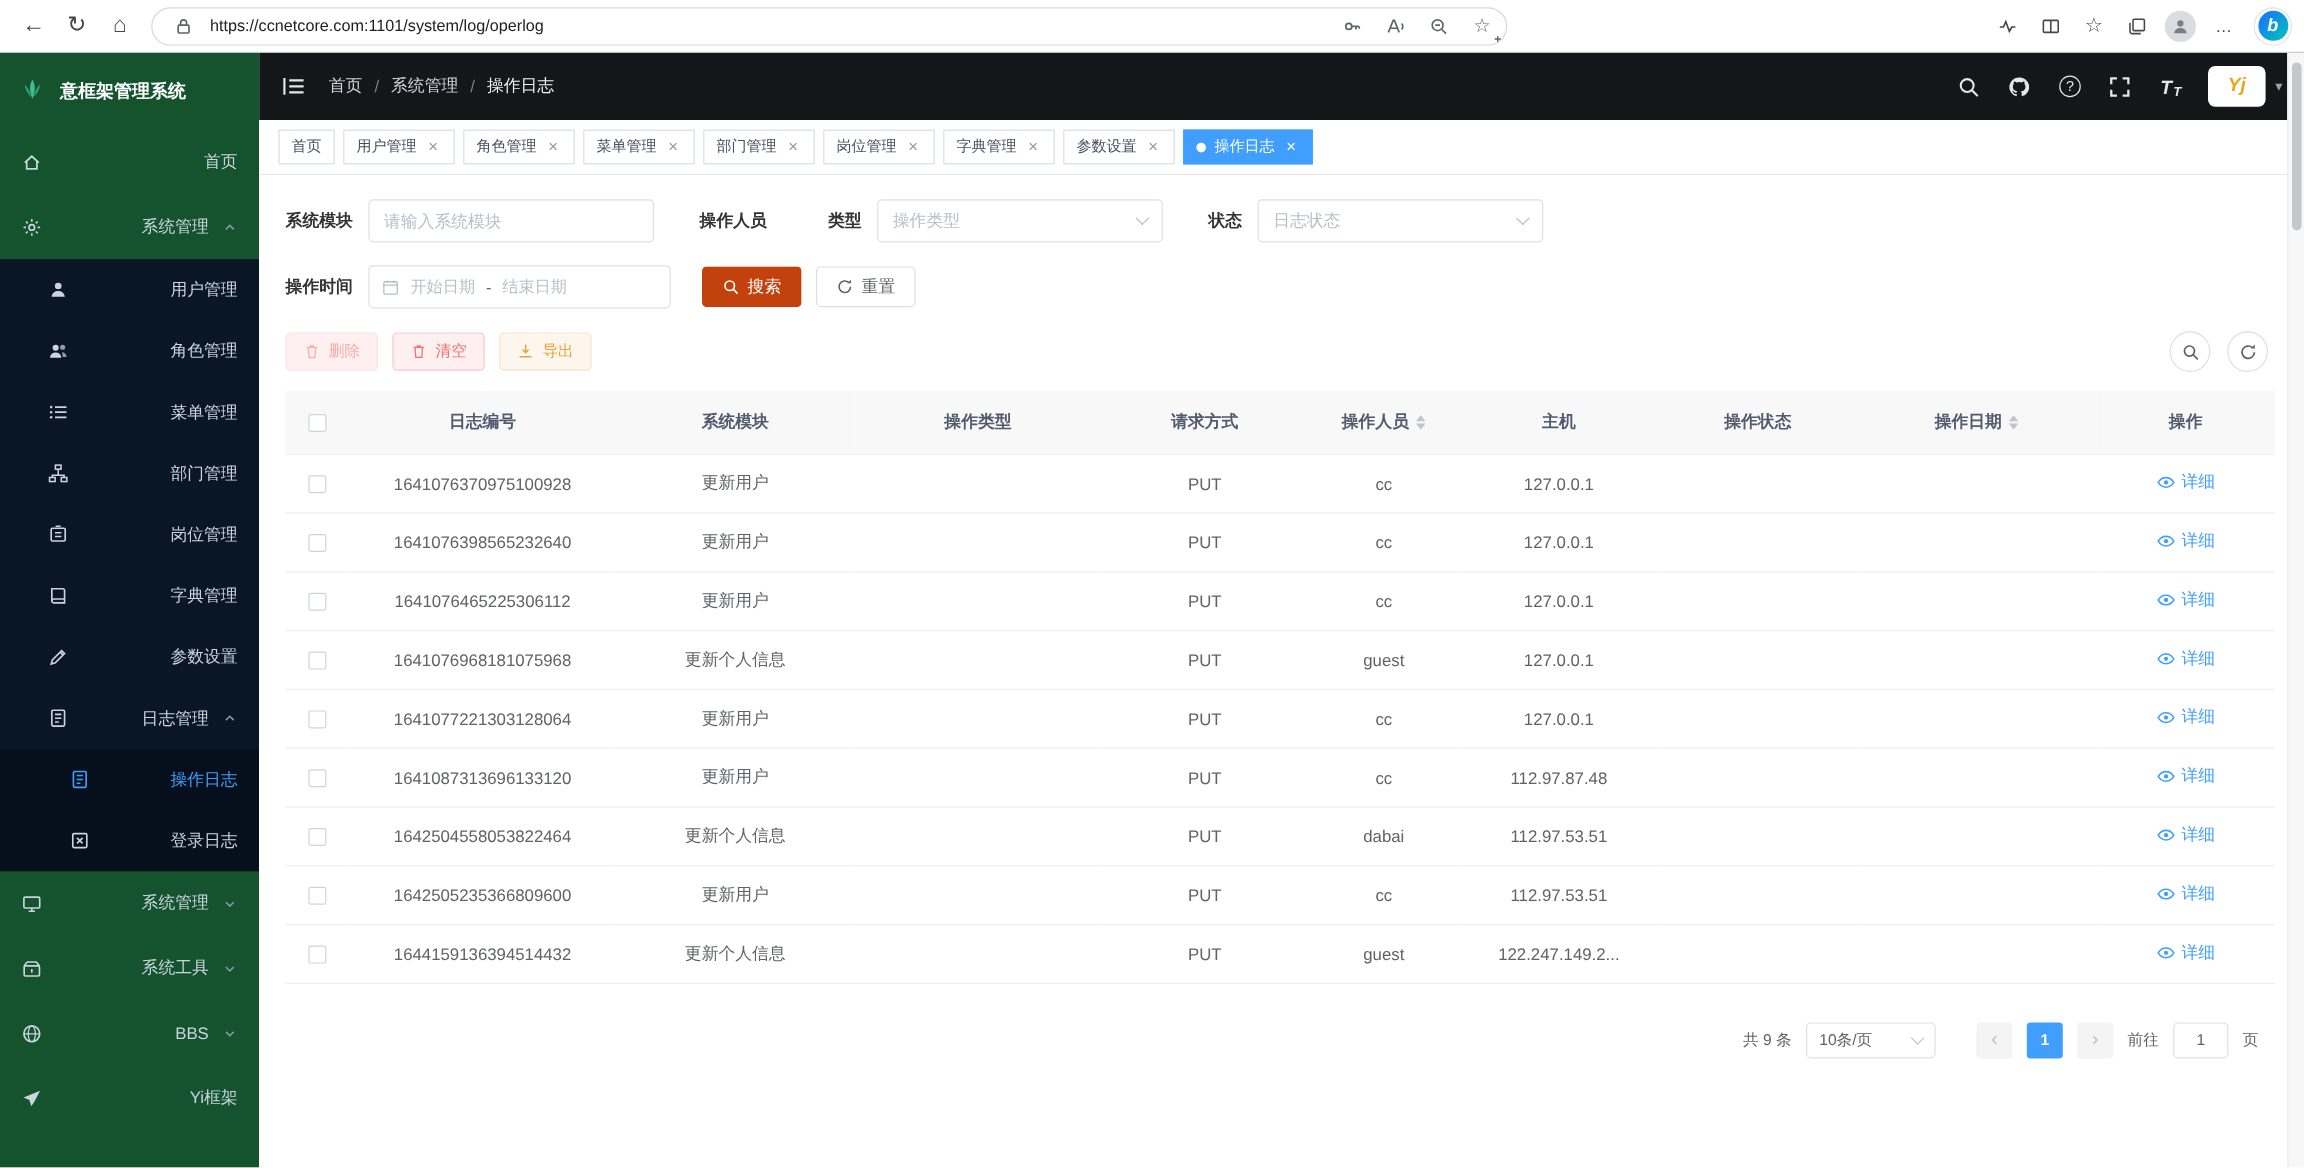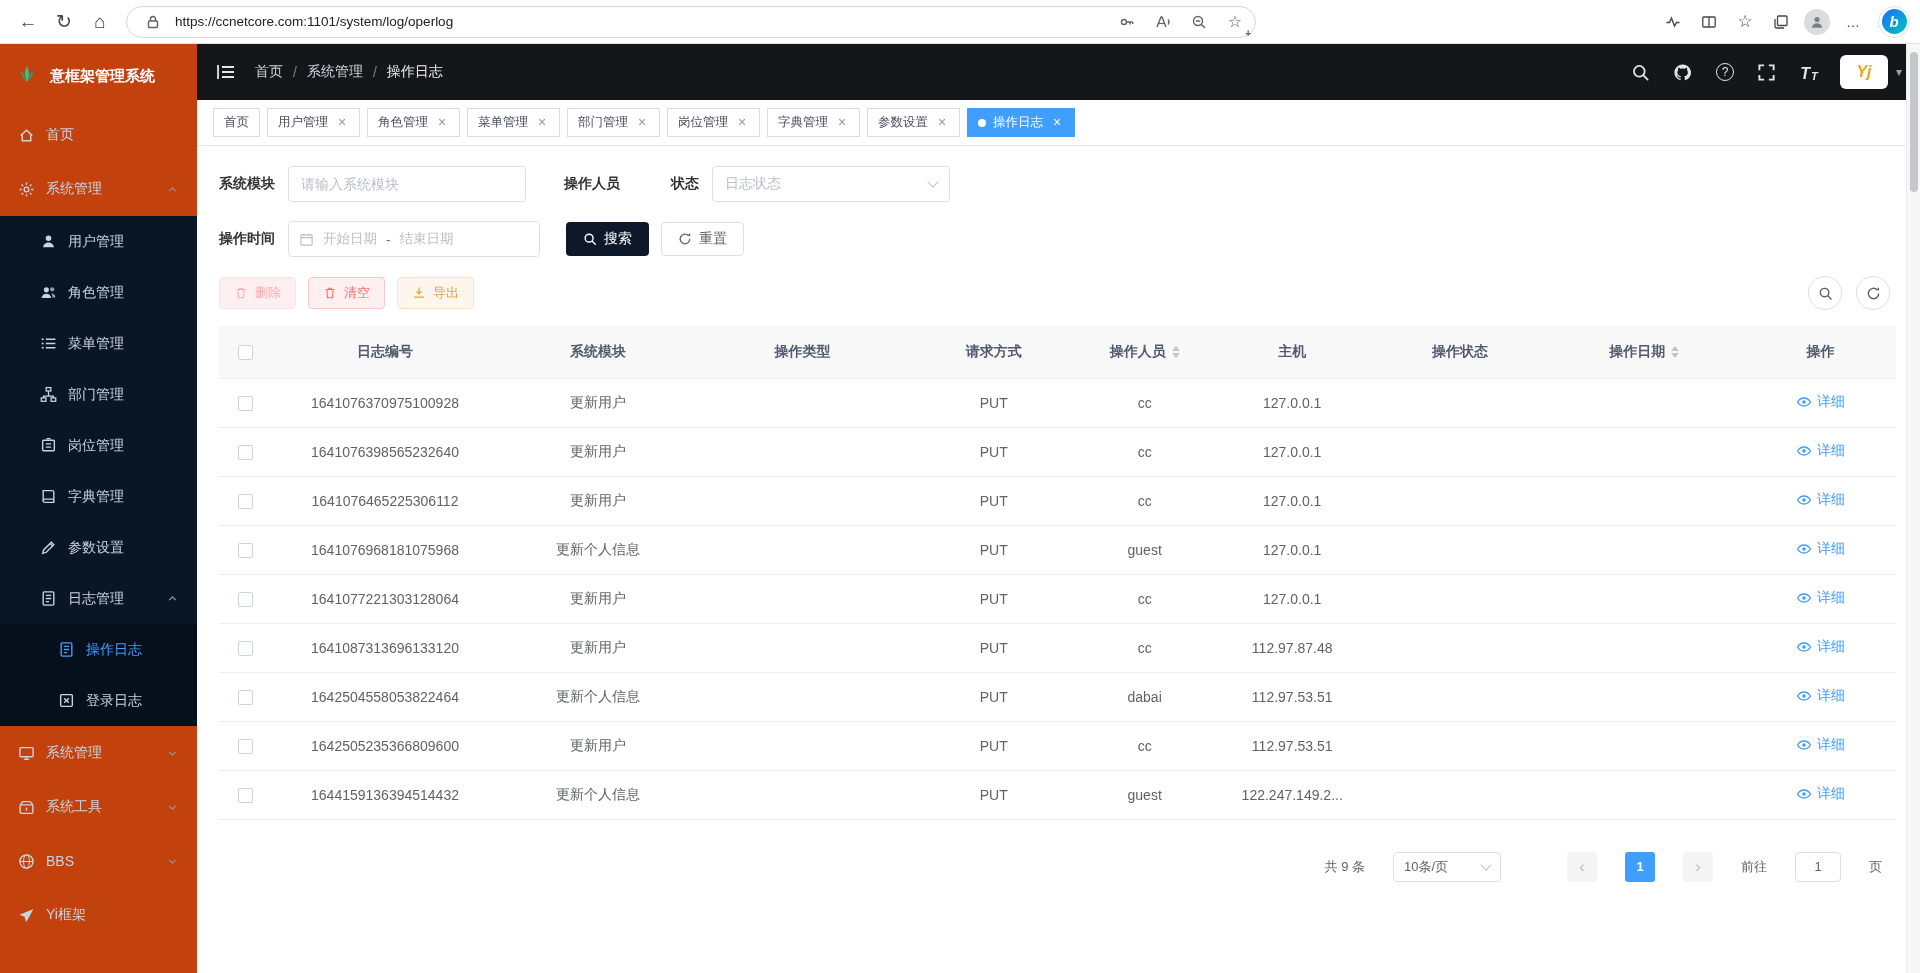--- a/index.html
+++ b/index.html
@@ -20,21 +20,21 @@
   .chrome-ic { width:34px; height:34px; display:flex; align-items:center; justify-content:center; color:#474747; border-radius:6px; cursor:pointer; }
   .avatar-chrome { width:26px; height:26px; border-radius:50%; background:#dadce0; display:flex; align-items:center; justify-content:center; color:#7a7f87; }
   .avatar-chrome svg { width:16px; height:16px; }
   .bing { width:32px; height:32px; border-radius:50%; background:#fff; border:1px solid #e0e3e8; display:flex; align-items:center; justify-content:center; margin-left:6px; flex-shrink:0; }
   .bing-inner { width:25px; height:25px; border-radius:50%; background:linear-gradient(135deg,#1a6dff,#00c7b7); color:#fff; font-weight:800; font-style:italic; font-size:15px; display:flex; align-items:center; justify-content:center; }
 
   
   .app { display:flex; height:929px; }
 
   
-  .sidebar { width:197px; background:#c2410c; color:#c9d4e0; display:flex; flex-direction:column; overflow:hidden; flex-shrink:0; }
+  .sidebar { width:216px; background:#14532d; color:#c9d4e0; display:flex; flex-direction:column; overflow:hidden; flex-shrink:0;text-align:right; }
   .logo { height:64px; display:flex; align-items:center; gap:10px; padding:0 14px; color:#fff; font-size:15px; font-weight:700; flex-shrink:0; }
   .logo svg { width:26px; height:26px; flex-shrink:0; }
   .menu { flex:1; overflow:hidden; }
   .mi { display:flex; align-items:center; gap:11px; height:54px; padding:0 18px; font-size:14px; cursor:pointer; }
   .mi svg { width:17px; height:17px; flex-shrink:0; }
   .mi .lbl { flex:1; white-space:nowrap; }
   .chev { width:13px !important; height:13px !important; color:#8a98a8; flex-shrink:0; }
   .chev.up { transform:rotate(180deg); }
   .sub { background:#081626; }
   .sub .mi { padding-left:40px; height:51px; }
@@ -78,21 +78,21 @@
   .inp { width:238px; height:36px; border:1px solid #dcdfe6; border-radius:4px; padding:0 12px; font-size:14px; color:#606266; outline:none; background:#fff; }
   .inp::placeholder { color:#b8bfc9; }
   .sel { width:238px; height:36px; border:1px solid #dcdfe6; border-radius:4px; display:flex; align-items:center; justify-content:space-between; padding:0 12px; background:#fff; cursor:pointer; }
   .sel .ph { color:#b8bfc9; font-size:14px; }
   .chv { width:8px; height:8px; border-right:1.5px solid #c0c4cc; border-bottom:1.5px solid #c0c4cc; transform:rotate(45deg); margin-top:-4px; }
   .drange { width:252px; height:36px; border:1px solid #dcdfe6; border-radius:4px; display:flex; align-items:center; padding:0 10px; gap:9px; font-size:13.5px; color:#b8bfc9; background:#fff; }
   .drange svg { width:15px; height:15px; color:#b8bfc9; flex-shrink:0; }
   .drange .dsep { color:#606266; }
   .btn { height:34px; border-radius:4px; font-size:14px; display:inline-flex; align-items:center; gap:7px; padding:0 16px; border:1px solid transparent; cursor:pointer; background:#fff; white-space:nowrap; }
   .btn svg { width:14px; height:14px; }
-  .btn-primary { background:#0f172a; color:#fff; margin-left:26px; }
+  .btn-primary { background:#c2410c; color:#fff; margin-left:26px; }
   .btn-plain { border-color:#dcdfe6; color:#606266; margin-left:12px; }
   .btn-sm { height:32px; padding:15px 14px; font-size:13px; }
   .btn-danger-dis { background:#fef0f0; border-color:#fde2e2; color:#f8abab; cursor:not-allowed; }
   .btn-danger { background:#fef0f0; border-color:#f9c7c7; color:#f56c6c; }
   .btn-warning { background:#fdf6ec; border-color:#f8e3c5; color:#e6a23c; }
   .toolbar { display:flex; align-items:center; gap:12px; margin-bottom:16px; }
   .tool-right { margin-left:auto; display:flex; gap:14px; align-items:center; margin-right:6px; }
   .circle-ic { width:34px; height:34px; border:1px solid #dcdfe6; border-radius:50%; display:flex; align-items:center; justify-content:center; color:#5a5e66; background:#fff; cursor:pointer; }
   .circle-ic svg { width:15px; height:15px; }
 
@@ -102,21 +102,21 @@
   tbody td { height:49px; font-size:14px; color:#606266; border-bottom:1px solid #ebeef5; text-align:center; white-space:nowrap; overflow:hidden; text-overflow:ellipsis; }
   .cbx { width:15px; height:15px; border:1px solid #cfd3dc; border-radius:2px; display:inline-block; background:#fff; vertical-align:middle; cursor:pointer; }
   .detail { color:#409eff; display:inline-flex; align-items:center; gap:5px; cursor:pointer; font-size:14px; }
   .detail svg { width:16px; height:16px; }
   .sorts { display:inline-flex; flex-direction:column; margin-left:6px; vertical-align:middle; gap:2px; }
   .tri { width:0; height:0; border-left:4.5px solid transparent; border-right:4.5px solid transparent; }
   .tri.up { border-bottom:5.5px solid #c0c4cc; }
   .tri.down { border-top:5.5px solid #c0c4cc; }
 
   
-  .pager { display:flex; align-items:center; justify-content:flex-end; gap:28px; margin:32px 14px 0 0; font-size:13px; color:#606266; }
+  .pager { display:flex; align-items:center; justify-content:flex-end; gap:12px; margin:32px 14px 0 0; font-size:13px; color:#606266; }
   .psel { width:108px; height:30px; border:1px solid #dcdfe6; border-radius:4px; display:flex; align-items:center; justify-content:space-between; padding:0 10px; color:#606266; cursor:pointer; background:#fff; }
   .pgap { width:10px; }
   .pbtn { min-width:30px; height:30px; background:#f4f4f5; border-radius:3px; display:flex; align-items:center; justify-content:center; color:#b7bcc4; font-size:16px; cursor:pointer; }
   .pcur { min-width:30px; height:30px; background:#409eff; color:#fff; border-radius:3px; display:flex; align-items:center; justify-content:center; font-weight:700; cursor:pointer; }
   .goto-input { width:46px; height:30px; border:1px solid #dcdfe6; border-radius:4px; text-align:center; font-size:13px; color:#606266; outline:none; }
 
   
   .scrollbar { position:absolute; top:44px; right:0; width:14px; height:929px; background:#f7f7f7; border-left:1px solid #ebebeb; z-index:50; }
   .thumb { position:absolute; top:8px; left:3px; width:8px; height:140px; background:#c4c7cc; border-radius:4px; cursor:pointer; }
 </style>
@@ -439,20 +439,27 @@
 
         <div class="frow">
           <div class="fgroup">
             <span class="flabel">系统模块</span>
             <input class="inp" placeholder="请输入系统模块" style="">
           </div>
           <div class="fgroup">
             <span class="flabel">操作人员</span>
           </div>
           <div class="fgroup">
+            <span class="flabel">类型</span>
+            <div class="sel">
+              <span class="ph">操作类型</span>
+              <span class="chv"></span>
+            </div>
+          </div>
+          <div class="fgroup">
             <span class="flabel">状态</span>
             <div class="sel">
               <span class="ph">日志状态</span>
               <span class="chv"></span>
             </div>
           </div>
         </div>
 
         <div class="frow">
           <div class="fgroup" style="margin-right:0;">

